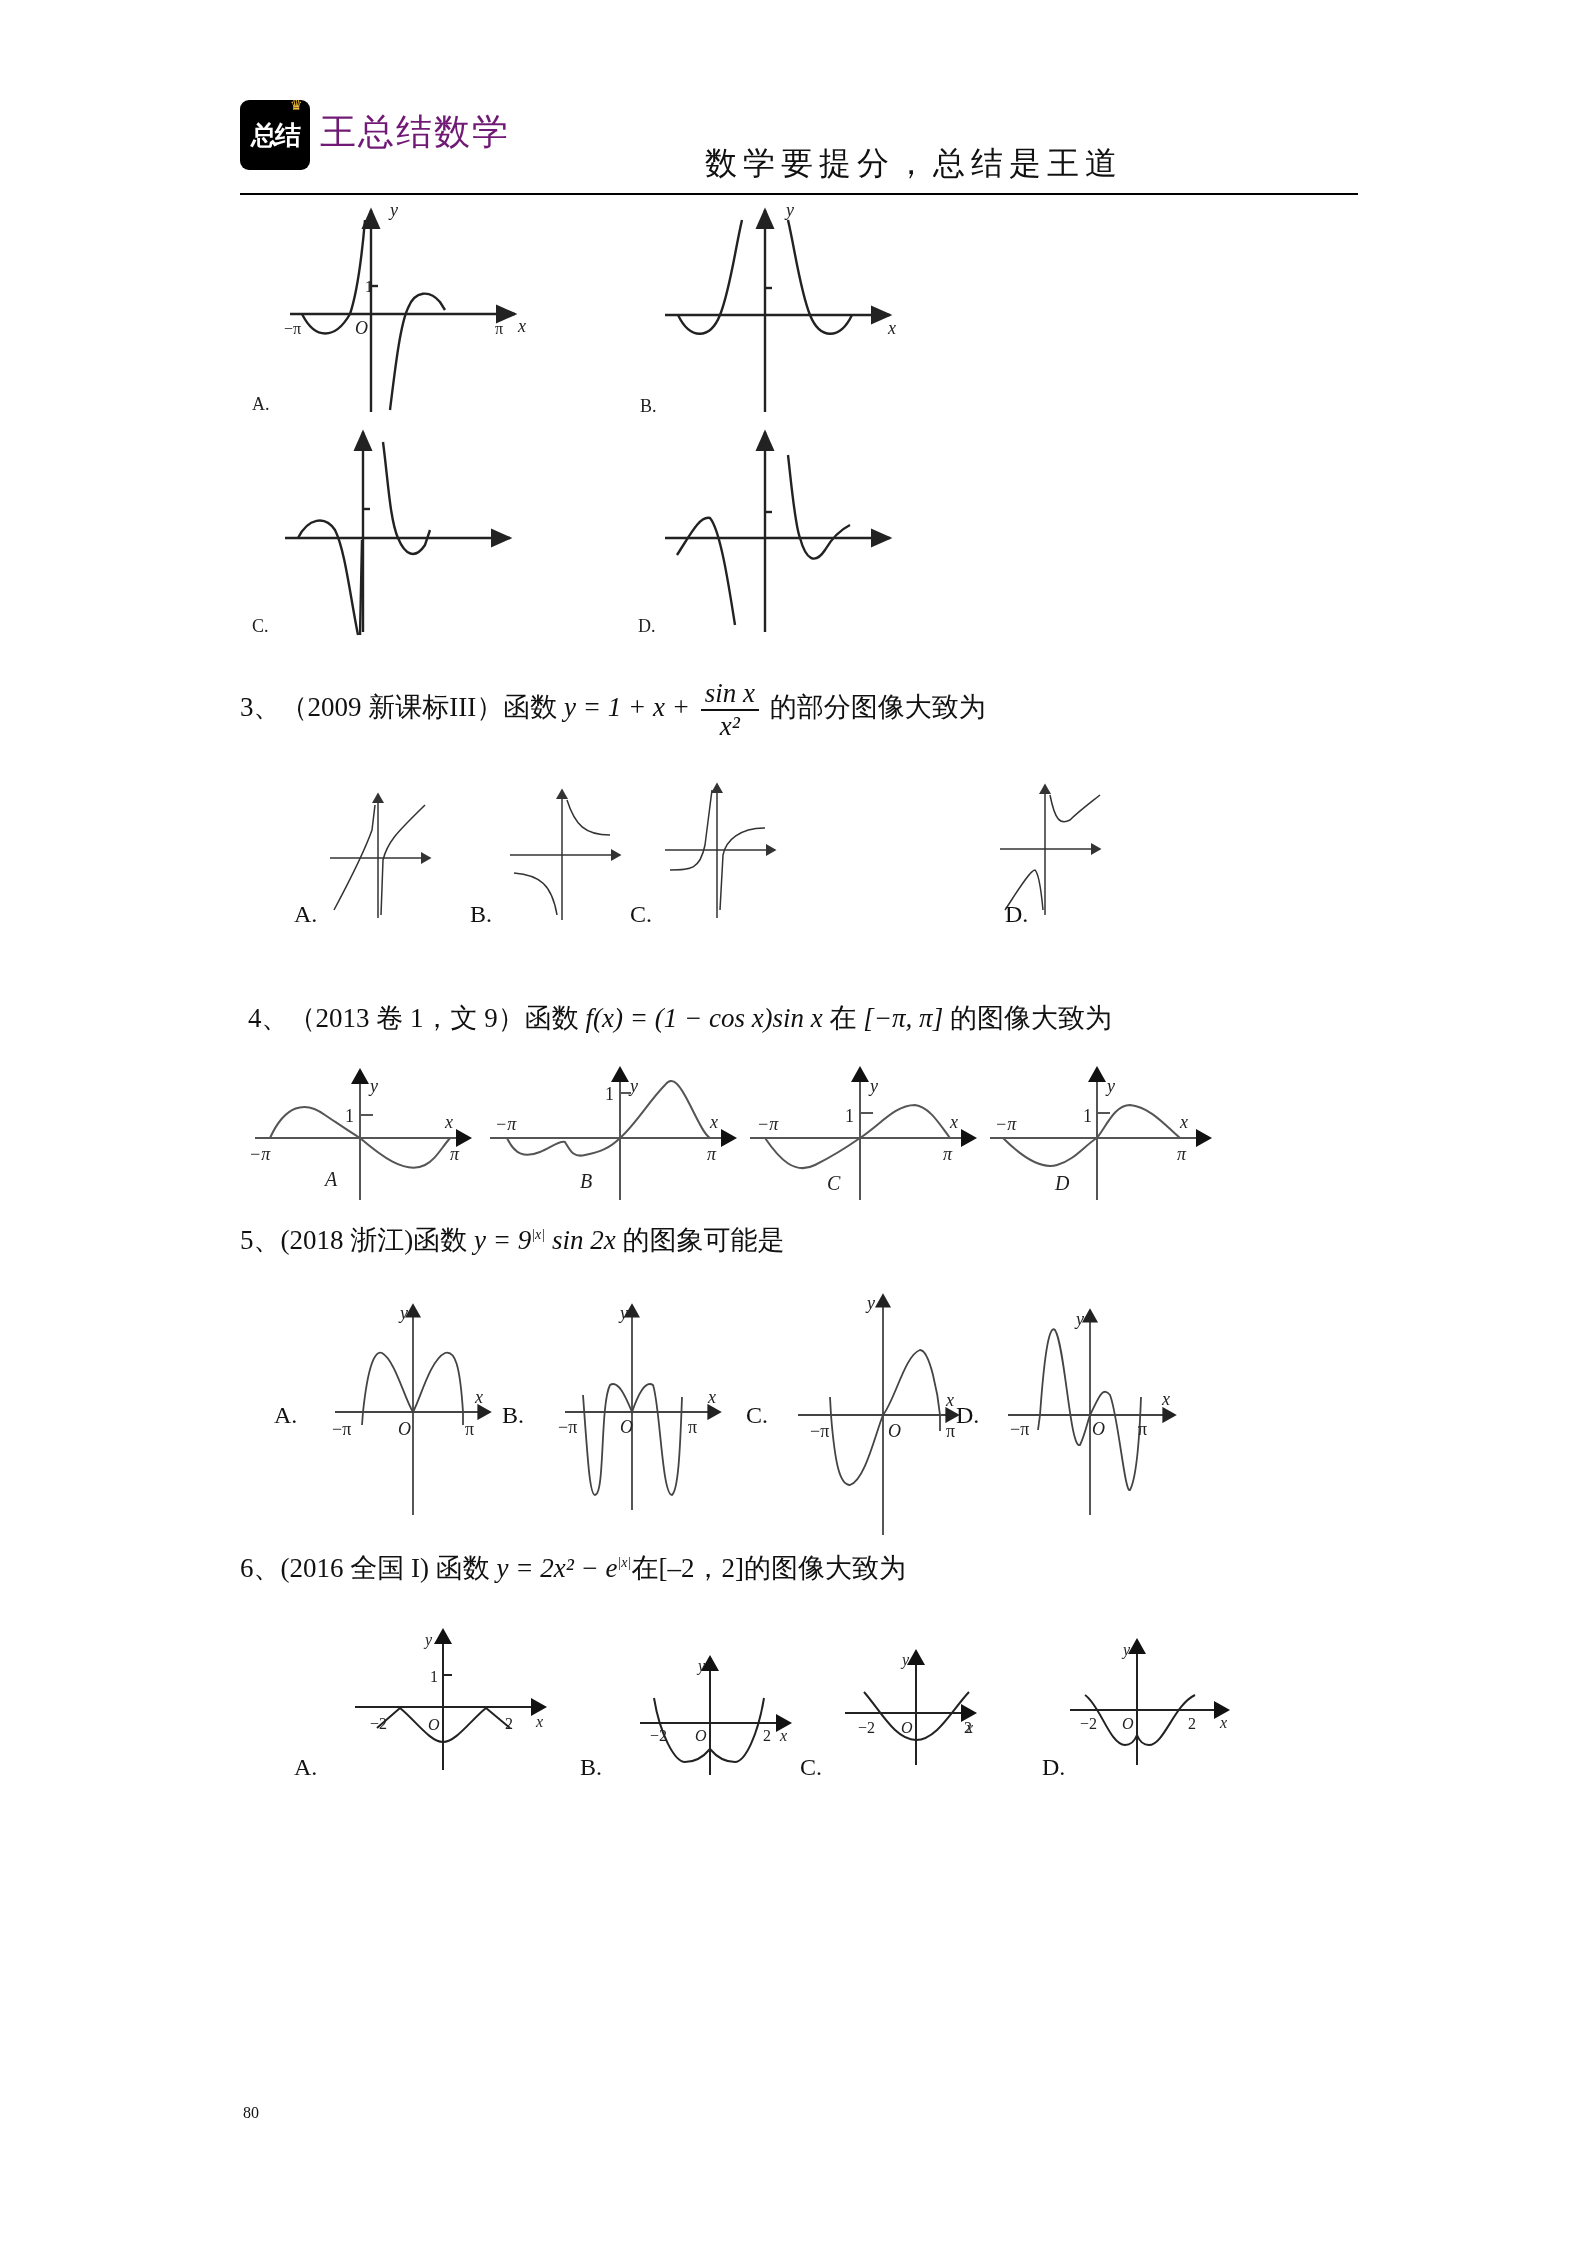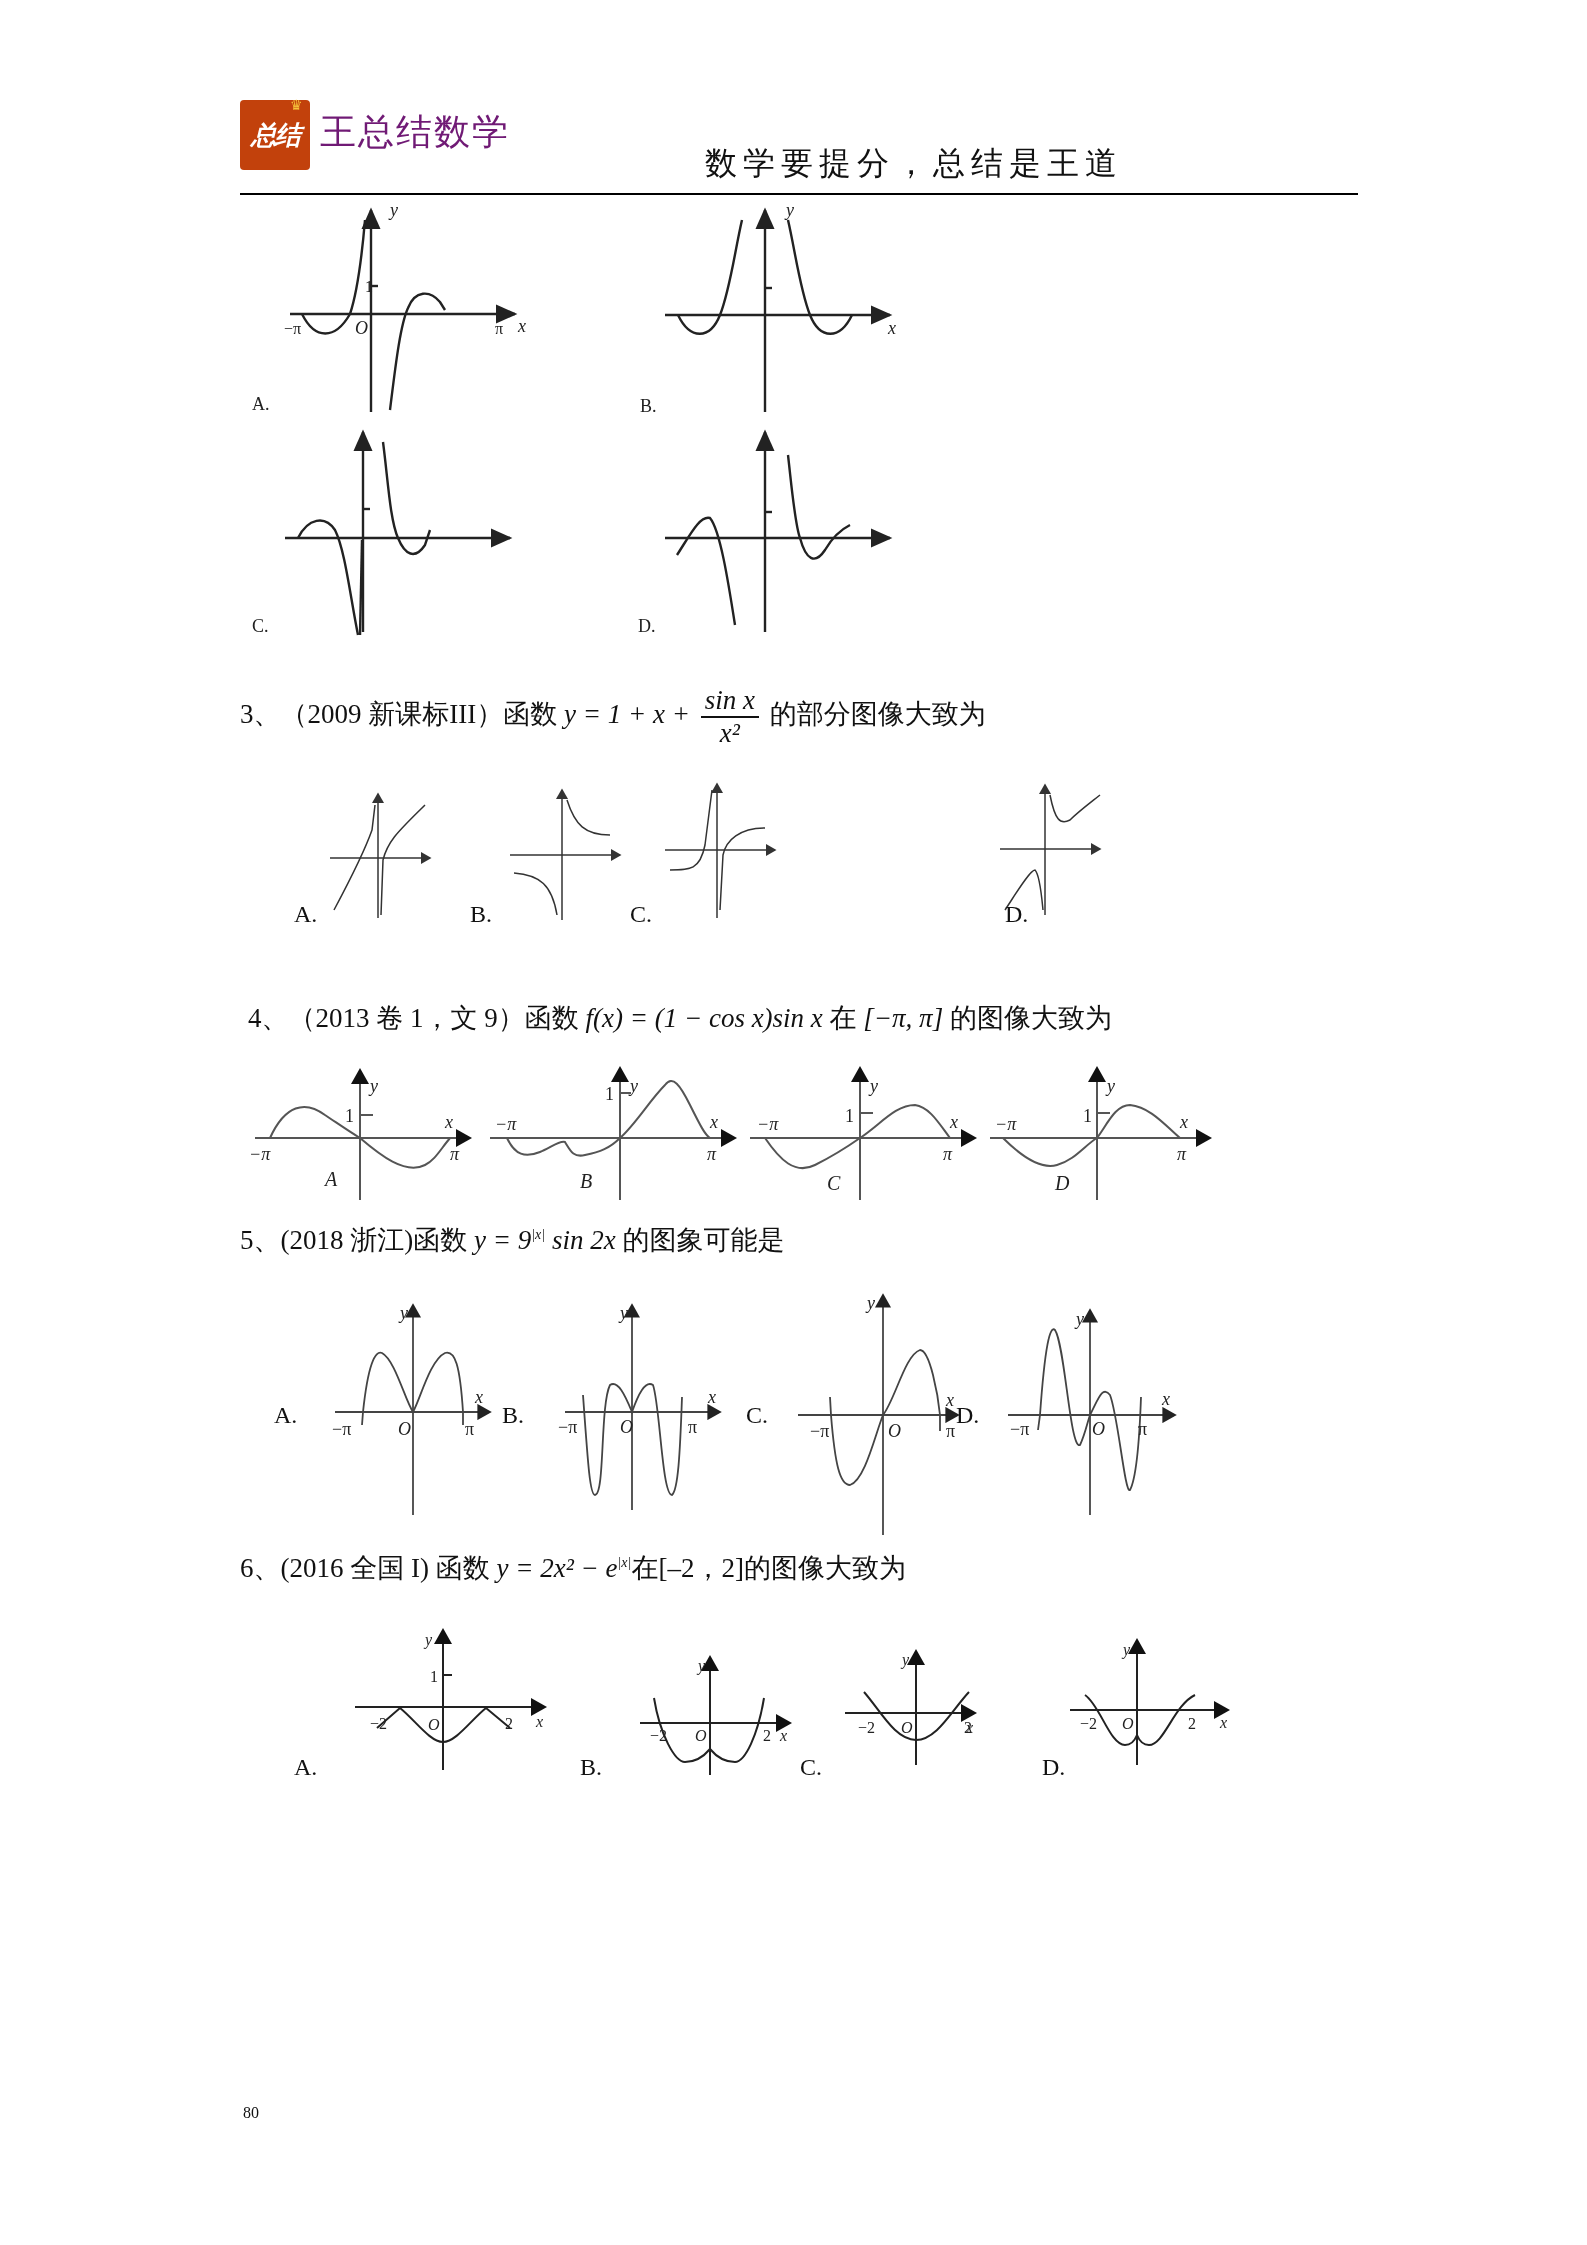--- a/index.html
+++ b/index.html
@@ -1,31 +1,31 @@
 <!DOCTYPE html>
 <html><head>
 <meta charset="utf-8">
 <style>
   html, body { margin:0; padding:0; background:#ffffff; }
   body { width:1587px; height:2245px; position:relative; overflow:hidden;
          font-family:"Liberation Serif","DejaVu Serif",serif; color:#111; }
   .abs { position:absolute; }
-  .logo-box { left:240px; top:100px; width:70px; height:70px; border-radius:4px;
-              background:#c2410c; color:#fff; font-family:"DejaVu Sans",sans-serif;
+  .logo-box { left:240px; top:100px; width:70px; height:70px; border-radius:9px;
+              background:#000000; color:#fff; font-family:"DejaVu Sans",sans-serif;
               font-size:26px; font-weight:bold; display:flex; align-items:center; justify-content:center;
-              letter-spacing:-2px;font-style:italic; }
+              letter-spacing:-2px; }
   .logo-crown { left:290px; top:100px; width:16px; height:12px; color:#f6c33a; font-size:14px; line-height:12px; }
   .brand { left:320px; top:108px; font-family:"DejaVu Sans",sans-serif; font-size:36px; color:#701a75; letter-spacing:2px; }
   .slogan { left:705px; top:142px; font-size:32px; letter-spacing:6px; font-family:Liberation Sans, sans-serif; }
   .rule { left:240px; top:193px; width:1118px; height:2px; background:#000; }
   .q { font-size:27px; white-space:nowrap; }
   svg text { font-family:"Liberation Serif",serif; }
   .it { font-style:italic; }
   .pageno { left:243px; top:2104px; font-size:16px; }
-  .frac { display:inline-block; vertical-align:middle; text-align:center; margin:7px 4px; }
+  .frac { display:inline-block; vertical-align:middle; text-align:center; margin:0 4px; }
   .frac .num { display:block; border-bottom:2px solid #111; padding:0 4px; }
   .frac .den { display:block; }
 </style>
 </head>
 <body>
 
 <div class="abs logo-box">
     <span>总结</span>
   </div>
 <div class="abs logo-crown">♛</div>

